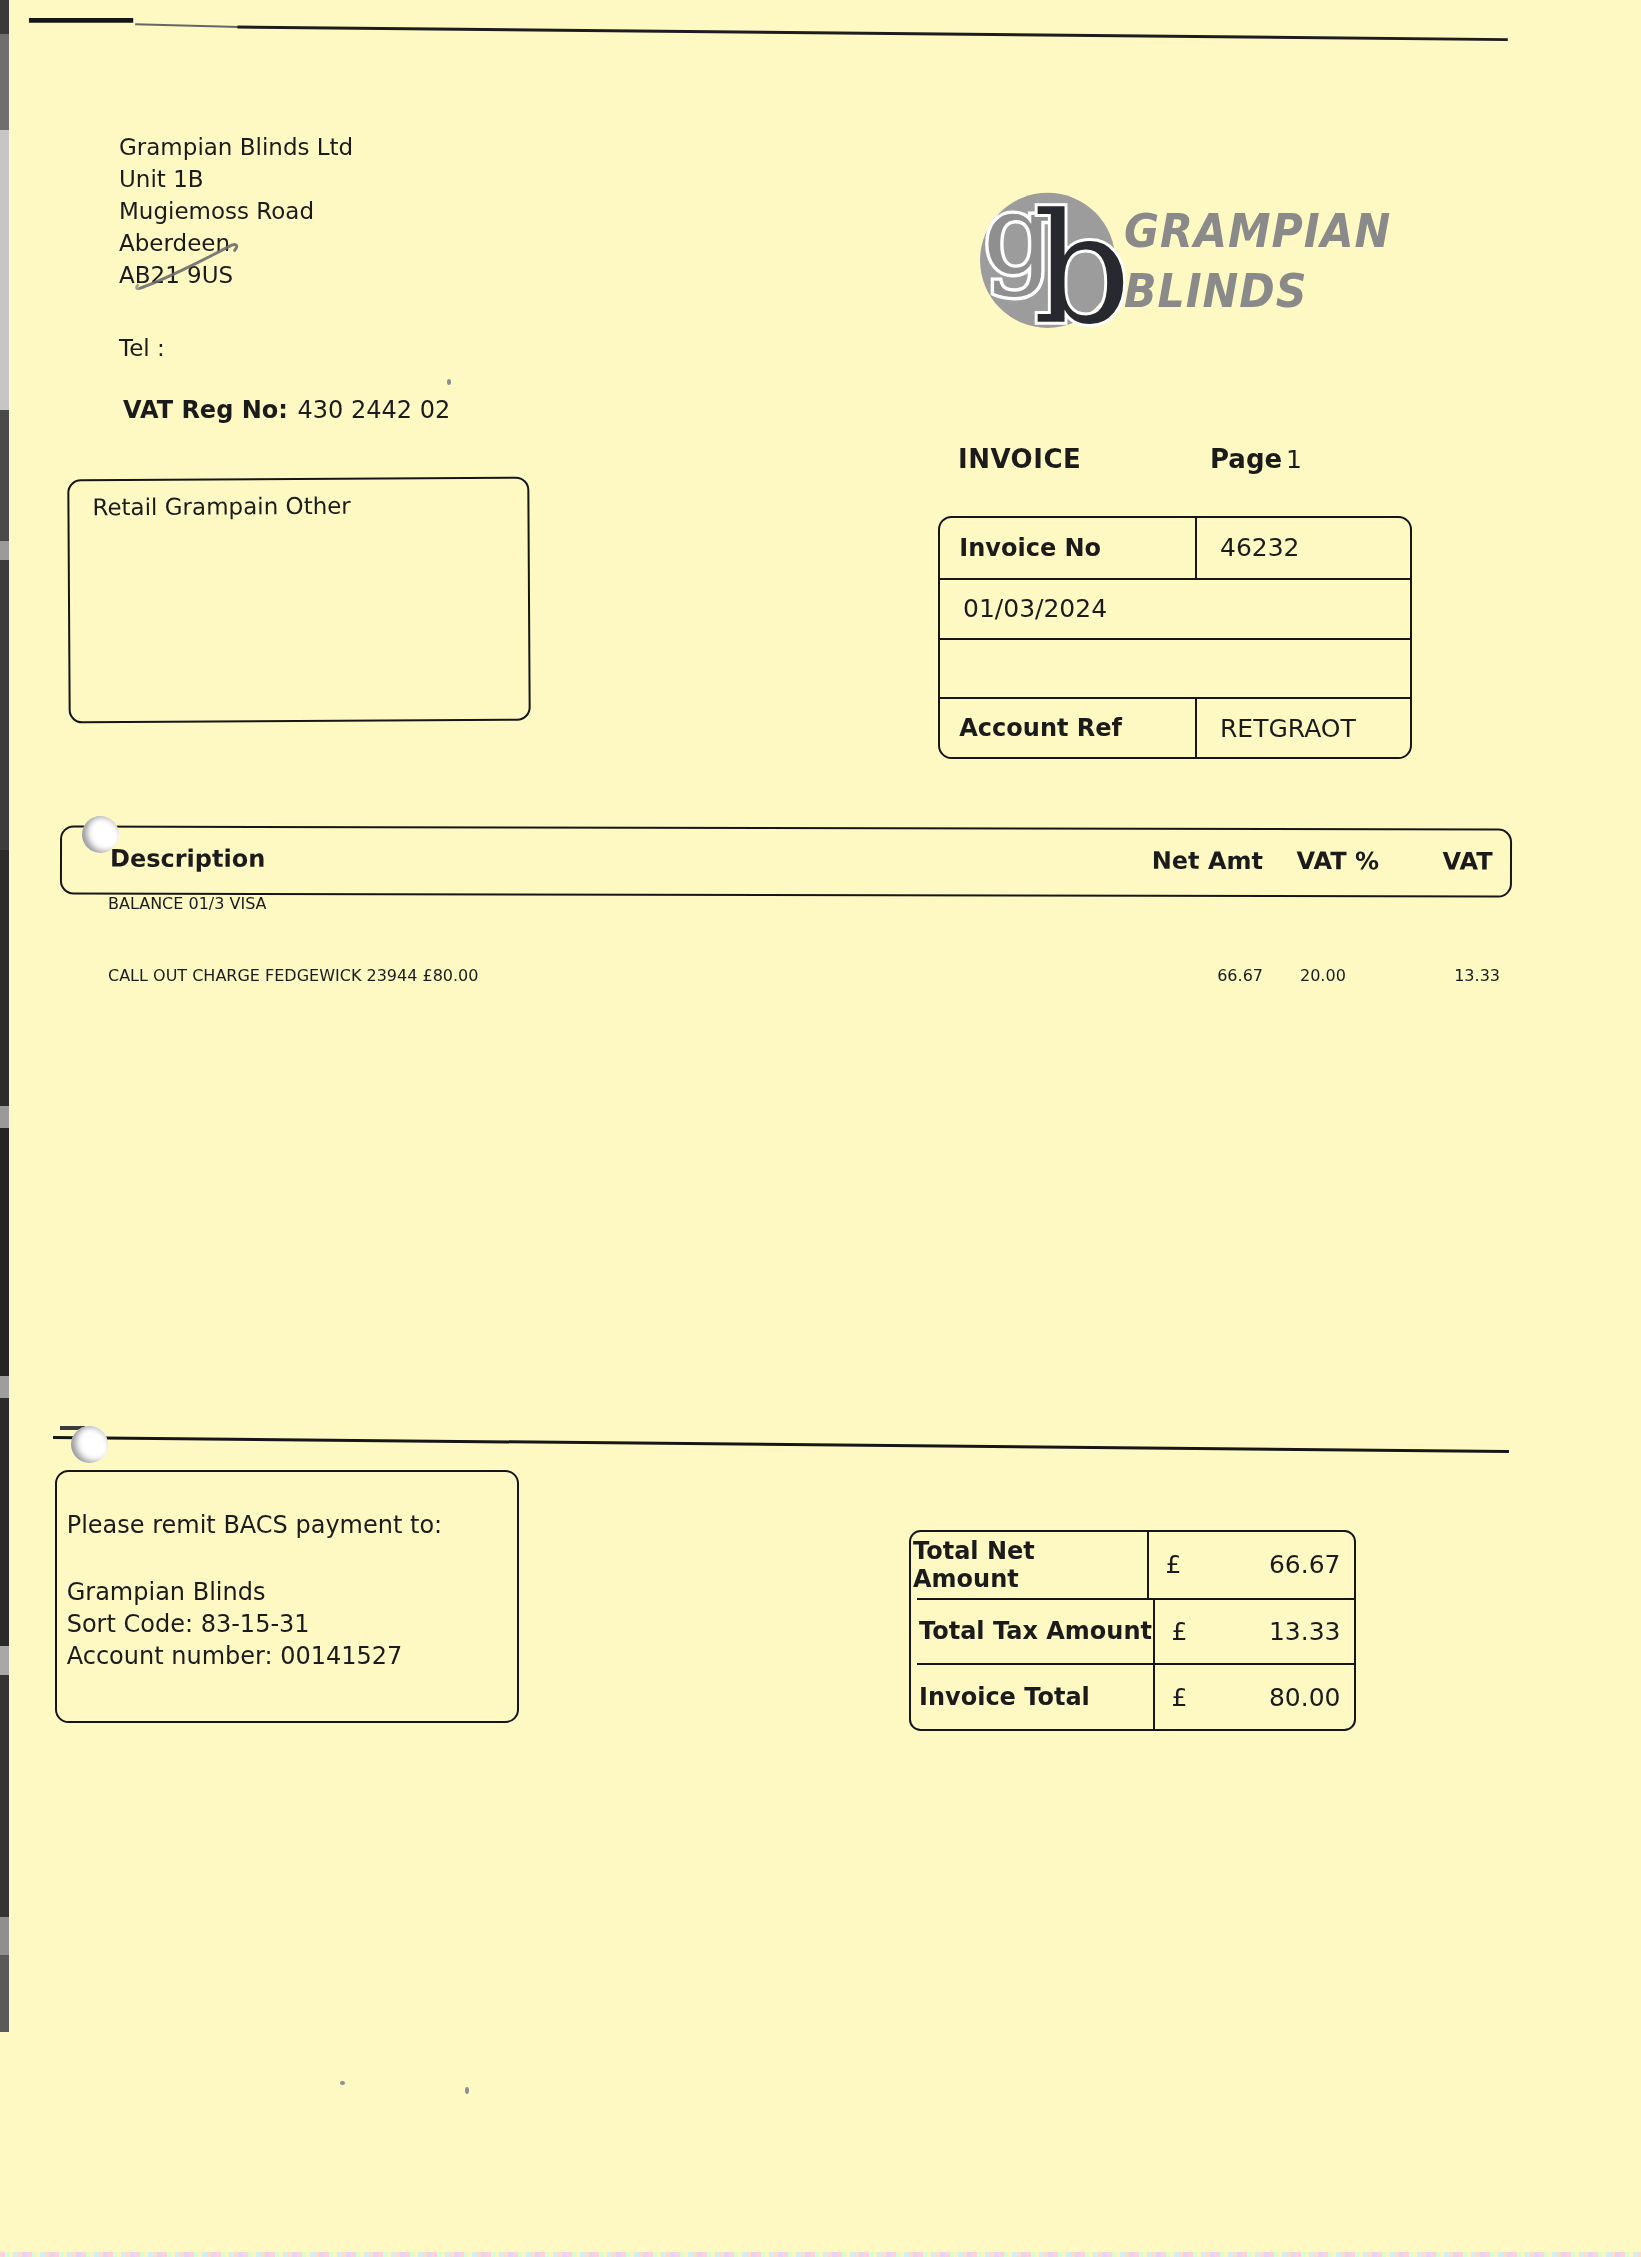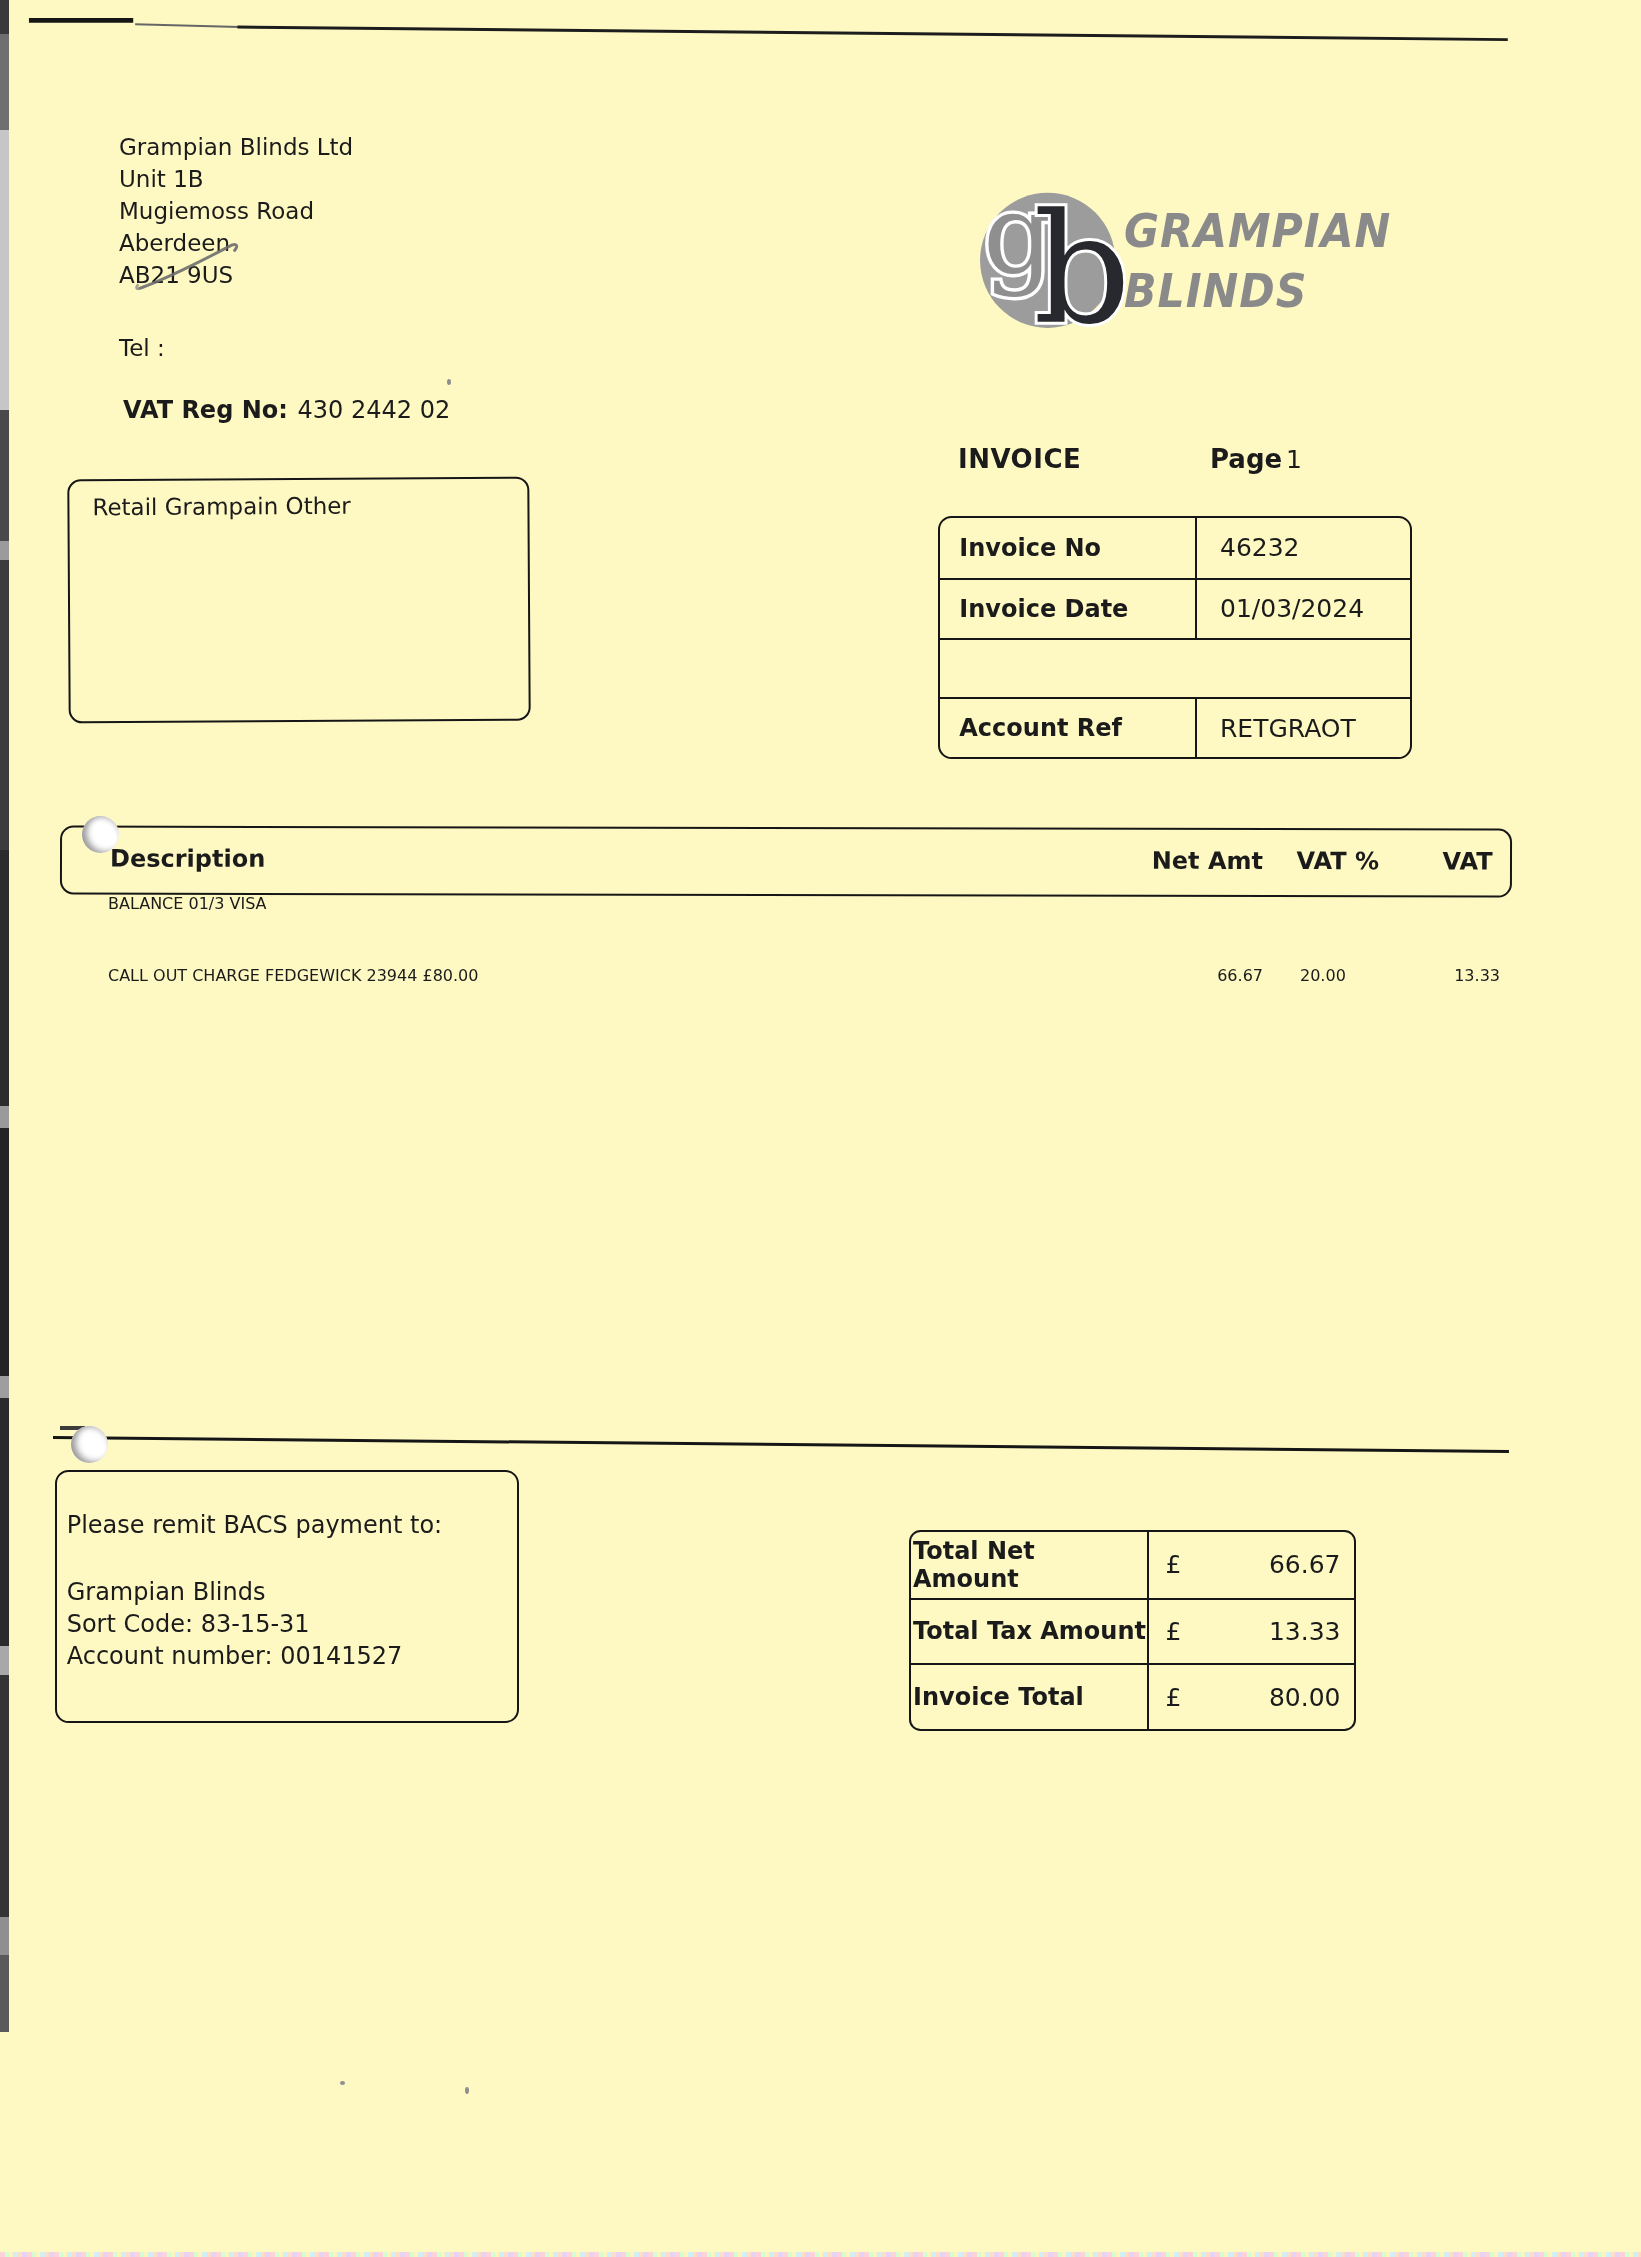--- a/index.html
+++ b/index.html
@@ -105,21 +105,21 @@
   }
   .remit-box .lines { margin-top:37px; line-height:32px; }
 
   
   .totals-table {
     left:909px; top:1530px; width:447px; height:201px;
     border:2.9px solid #161616; border-radius:11.6px;
     display:grid; grid-template-rows:repeat(3,1fr);
   }
   .totals-row { display:grid; grid-template-columns:238px 1fr; }
-  .totals-row + .totals-row { border-top:2.9px solid #161616; }
+  .totals-row + .totals-row { border-top:2.9px solid #161616;margin-left:6px; }
   .totals-label { border-right:2.9px solid #161616; display:flex; align-items:center;
     padding-left:2px; font-weight:bold; font-size:24px; }
   .totals-cell { display:flex; align-items:center; padding:0 13.5px 0 16.4px; font-size:25px; }
   .totals-cell .amount { margin-left:auto; }
 </style>
 </head>
 <body>
 
 <div class="page">
 
@@ -166,21 +166,20 @@
   <div class="abs inv-title">INVOICE</div>
   <div class="abs page-lbl">Page</div>
   <div class="abs page-num">1</div>
 
   <div class="abs meta-table">
     <div class="meta-row">
       <div class="meta-label">Invoice No</div>
       <div class="meta-value">46232</div>
     </div>
     <div class="meta-row">
-      <div class="meta-label">Invoice Date</div>
       <div class="meta-value">01/03/2024</div>
     </div>
     <div class="meta-row">
       <div class="meta-value"></div>
     </div>
     <div class="meta-row">
       <div class="meta-label">Account Ref</div>
       <div class="meta-value">RETGRAOT</div>
     </div>
   </div>

